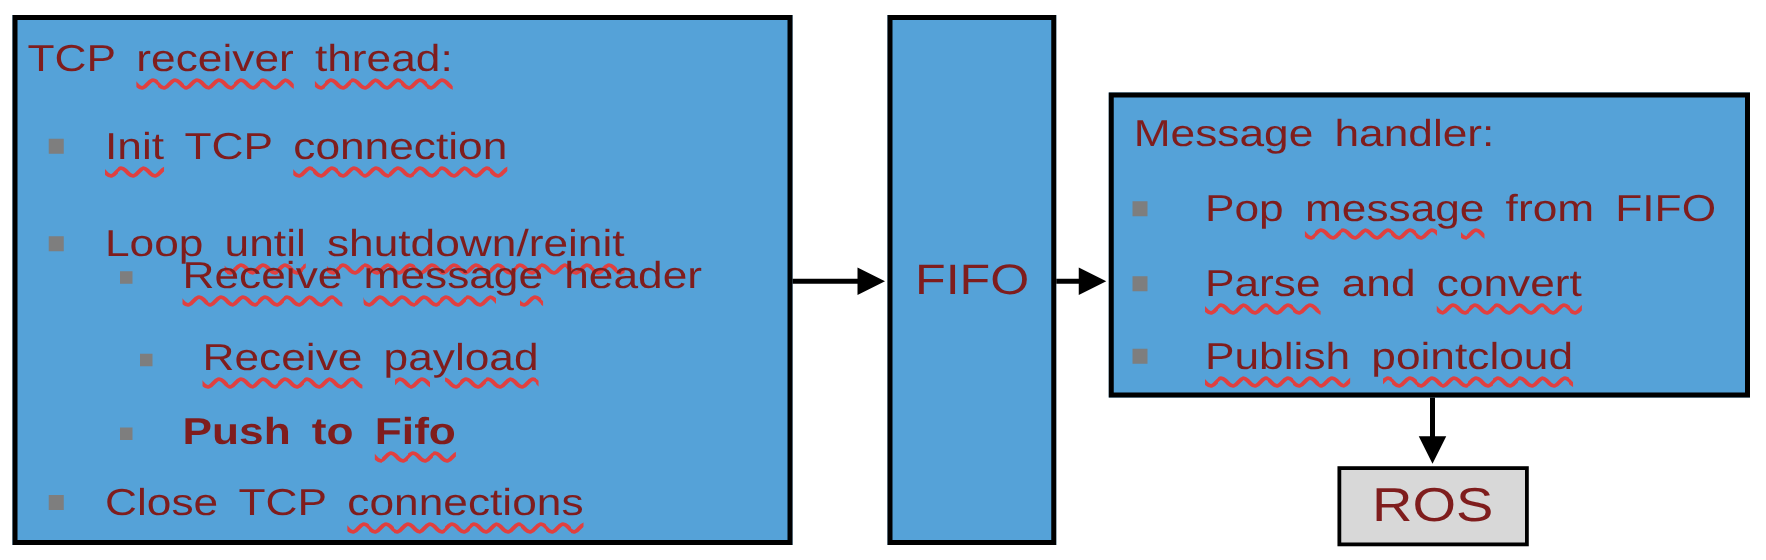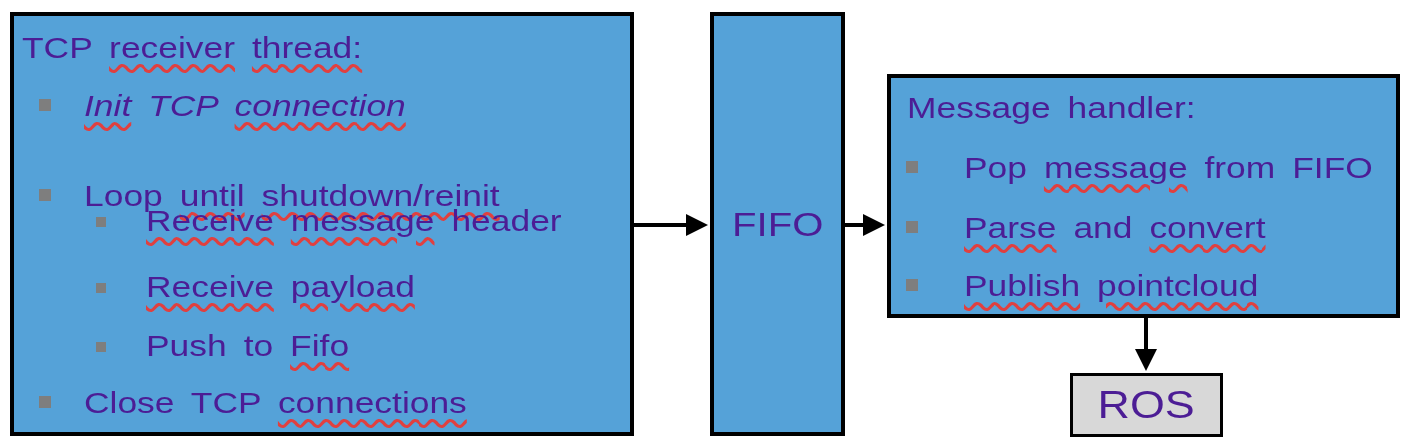--- a/index.html
+++ b/index.html
@@ -6,21 +6,21 @@
     --blue:#55A2D8;
     --ros-gray:#D8D8D8;
     --border:#000000;
     --bullet:#7E7E7E;
     --sq:#E04040;
     --canvas-bg:#FFFFFF;
   }
   html,body{margin:0;padding:0;background:var(--canvas-bg);}
   .canvas{
     position:relative;width:1413px;height:448px;overflow:hidden;
-    font-family:"Liberation Sans",sans-serif;color:#4c1d95;background:var(--canvas-bg);
+    font-family:"Liberation Sans",sans-serif;color:#7f1d1d;background:var(--canvas-bg);
   }
   .box{position:absolute;box-sizing:border-box;border:4px solid var(--border);}
   .box.blue{background:var(--blue);}
   .box.tcp{left:10px;top:12px;width:624px;height:424px;}
   .box.fifo{left:710px;top:12px;width:135px;height:424px;display:flex;align-items:center;justify-content:center;}
   .box.mh{left:887px;top:74px;width:513px;height:244px;}
   .box.ros{
     left:1070px;top:373px;width:153px;height:64px;border-width:3px;
     background:var(--ros-gray);display:flex;align-items:center;justify-content:center;
   }
@@ -48,37 +48,37 @@
 </head>
 <body>
 
 <div class="canvas">
 
   <div class="box blue tcp">
     <div class="tline" id="tcp-title" style="top: 14px;">
         <span class="txt" style="left: 8px;"><span class="">TCP</span> <span class="sq">receiver</span> <span class="sq">thread:</span></span>
       </div>
     <div id="tcp-lines">
-        <div class="tline" style="top: 72px; font-style: italic;">
+        <div class="tline" style="top: 84px;">
           <span class="bullet" style="left: 25px; top: 11px; width: 12px; height: 12px;"></span>
           <span class="txt" style="left: 70px;"><span class="sq">Init</span> <span class="">TCP</span> <span class="sq">connection</span></span>
         </div>
         <div class="tline" style="top: 134px; margin-top: 28px;">
           <span class="bullet" style="left: 25px; top: 11px; width: 12px; height: 12px;"></span>
           <span class="txt" style="left: 70px;"><span class="">Loop</span> <span class="sq">until</span> <span class="sq">shutdown/reinit</span></span>
         </div>
         <div class="tline" style="top: 187px; text-align: right;">
           <span class="bullet" style="left: 82px; top: 14px; width: 10px; height: 10px;"></span>
           <span class="txt" style="left: 132px;"><span class="sq">Receive</span> <span class="sq">message</span> <span class="">header</span></span>
         </div>
-        <div class="tline" style="top: 253px;">
+        <div class="tline" style="top: 253px; margin-left: 16px;">
           <span class="bullet" style="left: 82px; top: 14px; width: 10px; height: 10px;"></span>
           <span class="txt" style="left: 132px;"><span class="sq">Receive</span> <span class="sq">payload</span></span>
         </div>
-        <div class="tline" style="top: 312px;">
+        <div class="tline" style="top: 312px; font-weight: bold;">
           <span class="bullet" style="left: 82px; top: 14px; width: 10px; height: 10px;"></span>
           <span class="txt" style="left: 132px;"><span class="">Push</span> <span class="">to</span> <span class="sq">Fifo</span></span>
         </div>
         <div class="tline" style="top: 369px; padding-left: 23px;">
           <span class="bullet" style="left: 25px; top: 11px; width: 12px; height: 12px;"></span>
           <span class="txt" style="left: 70px;"><span class="">Close</span> <span class="">TCP</span> <span class="sq">connections</span></span>
         </div>
       </div>
   </div>
 

